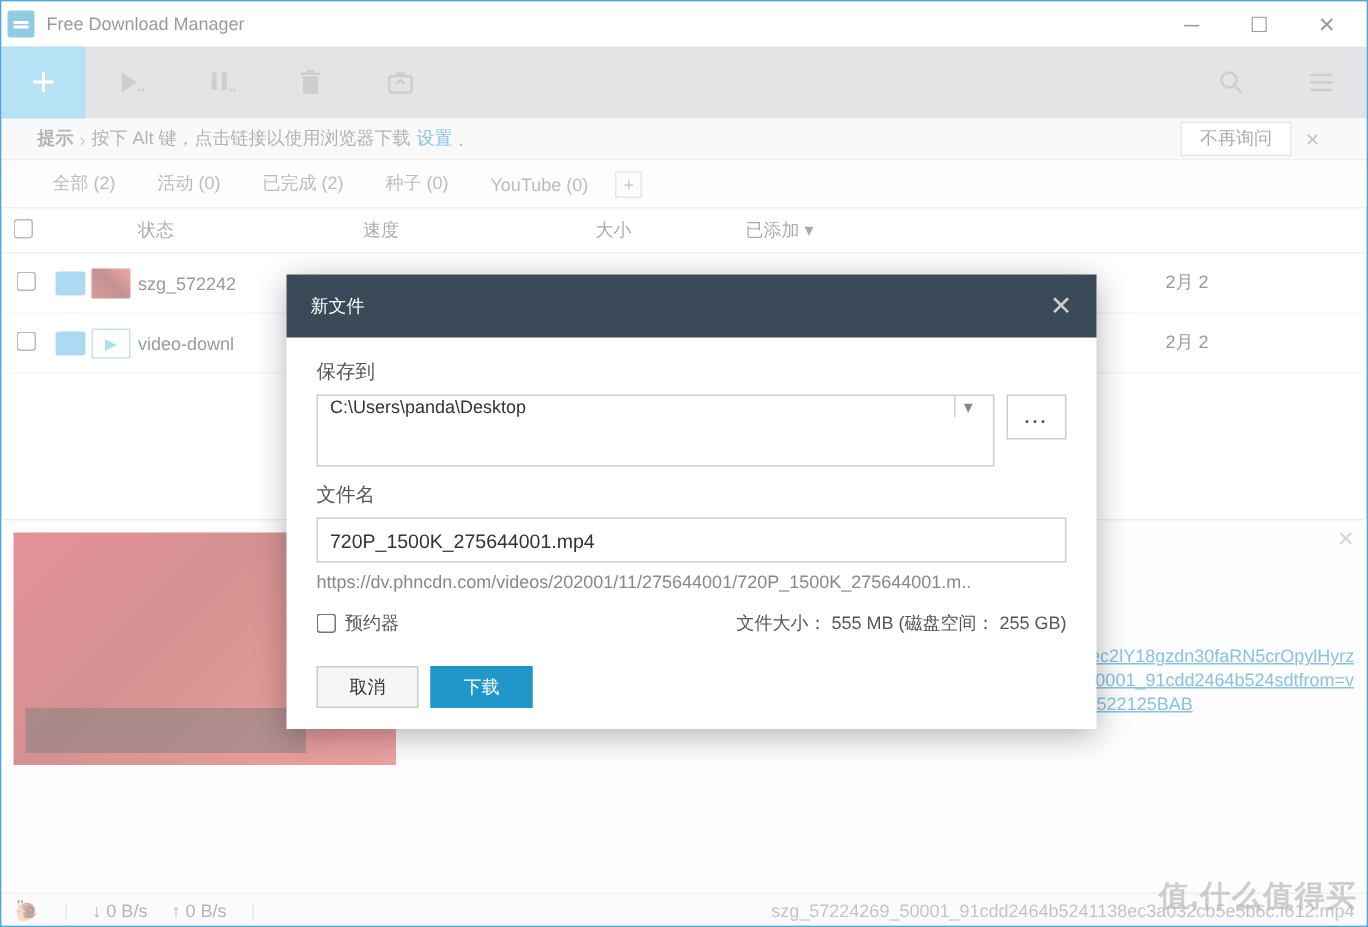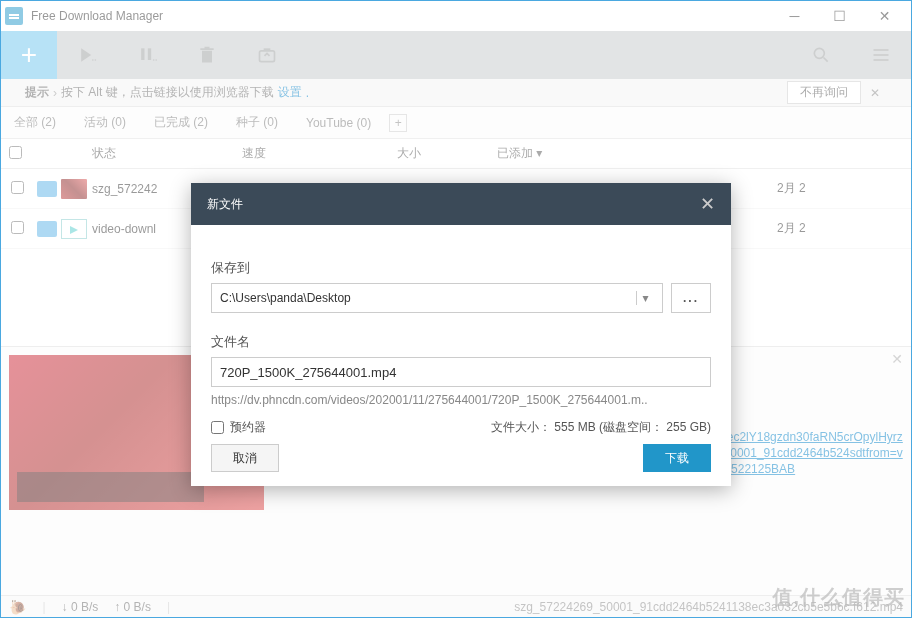--- a/index.html
+++ b/index.html
@@ -16,21 +16,21 @@
 .toolbar .spacer{flex:1}
 .toolbar svg{width:20px;height:20px;fill:#9b9e9f}
 .hintbar{height:28px;background:#f2f2f2;display:flex;align-items:center;padding:0 24px;border-bottom:1px solid #ddd}
 .hintbar .label{color:#666;margin-right:4px;font-weight:bold}
 .hintbar .arrow{color:#999;margin-right:4px}
 .hintbar .text{color:#666}
 .hintbar .link{color:#0a84c8;margin-left:4px}
 .hintbar .sp{flex:1}
 .hintbar .nobtn{padding:2px 12px;background:#fff;border:1px solid #ccc;color:#555;margin-right:2px}
 .hintbar .close{width:24px;text-align:center;color:#888}
-.tabs{height:32px;background:#fbfbfb;display:flex;align-items:center;padding:0 3px;gap:8px;border-bottom:1px solid #e0e0e0}
+.tabs{height:32px;background:#fbfbfb;display:flex;align-items:center;padding:0 24px;gap:8px;border-bottom:1px solid #e0e0e0}
 .tabs .tab{padding:4px 10px;color:#777}
 .tabs .addtab{width:18px;height:18px;border:1px solid #ccc;display:flex;align-items:center;justify-content:center;color:#888}
 .header{height:30px;display:flex;align-items:center;padding:0 8px;border-bottom:1px solid #e0e0e0;color:#555}
 .header .chk{width:28px}
 .header .icon{width:55px}
 .header .name{width:280px}
 .header .status{width:150px}
 .header .speed{width:155px}
 .header .size{width:100px}
 .header .added{flex:1}
@@ -61,33 +61,33 @@
 .statusbar .snail{color:#888;font-size:14px}
 .statusbar .sep{color:#ccc}
 .statusbar .sp{flex:1}
 .statusbar .fn{color:#888}
 .overlay{position:absolute;top:0;left:0;right:0;bottom:0;background:rgba(255,255,255,.5)}
 .dialog{position:absolute;top:182px;left:190px;width:540px;background:#fff;box-shadow:0 4px 20px rgba(0,0,0,.3)}
 .dialog .dtitle{height:42px;background:#3b4a58;color:#fff;display:flex;align-items:center;padding:0 16px;font-size:14px}
 .dialog .dtitle .sp{flex:1}
 .dialog .dtitle .x{font-size:18px;color:#ccc}
 .dialog .body{padding:14px 20px}
-.dialog .label{color:#555;margin-bottom:6px;font-size:13px;margin-top:20px}
+.dialog .label{color:#555;margin-bottom:6px;font-size:13px;margin-top:0}
 .dialog .pathrow{display:flex;gap:8px;margin-bottom:10px}
-.dialog .pathrow .combo{flex:1;height:30px;border:1px solid #ccc;display:flex;align-items:center;padding:0 8px;color:#333}
+.dialog .pathrow .combo{flex:1;height:48px;border:1px solid #ccc;display:flex;align-items:flex-start;padding:0 8px;color:#333}
 .dialog .pathrow .combo .sp{flex:1}
 .dialog .pathrow .combo .dd{width:18px;text-align:center;border-left:1px solid #ccc;color:#888}
 .dialog .pathrow .browse{width:40px;height:30px;border:1px solid #ccc;display:flex;align-items:center;justify-content:center;font-weight:bold;color:#555;letter-spacing:2px}
 .dialog input.fname{width:100%;height:30px;border:1px solid #ccc;padding:0 8px;color:#333;font-size:13px}
 .dialog .url{color:#888;margin-top:6px;font-size:12px;white-space:nowrap;overflow:hidden}
 .dialog .meta{display:flex;margin-top:12px;align-items:flex-start}
 .dialog .meta label{display:flex;align-items:center;gap:6px;color:#555}
 .dialog .meta .sp{flex:1}
 .dialog .meta .sz{color:#555}
-.dialog .btns{display:flex;justify-content:space-between;gap:8px;margin-top:8px}
+.dialog .btns{display:flex;justify-content:flex-start;gap:8px;margin-top:20px}
 .dialog .btns button{width:68px;height:28px;border:1px solid #ccc;background:#f5f5f5;color:#333}
 .dialog .btns .primary{background:#2196c9;color:#fff;border-color:#2196c9}
 .watermark{position:absolute;right:6px;bottom:6px;color:#bbb;font-size:20px;font-weight:bold;opacity:.7;pointer-events:none;letter-spacing:1px}
 </style>
 </head>
 <body>
 
 <div class="titlebar">
   <div class="logo"></div>
   <div class="title">Free Download Manager</div>

